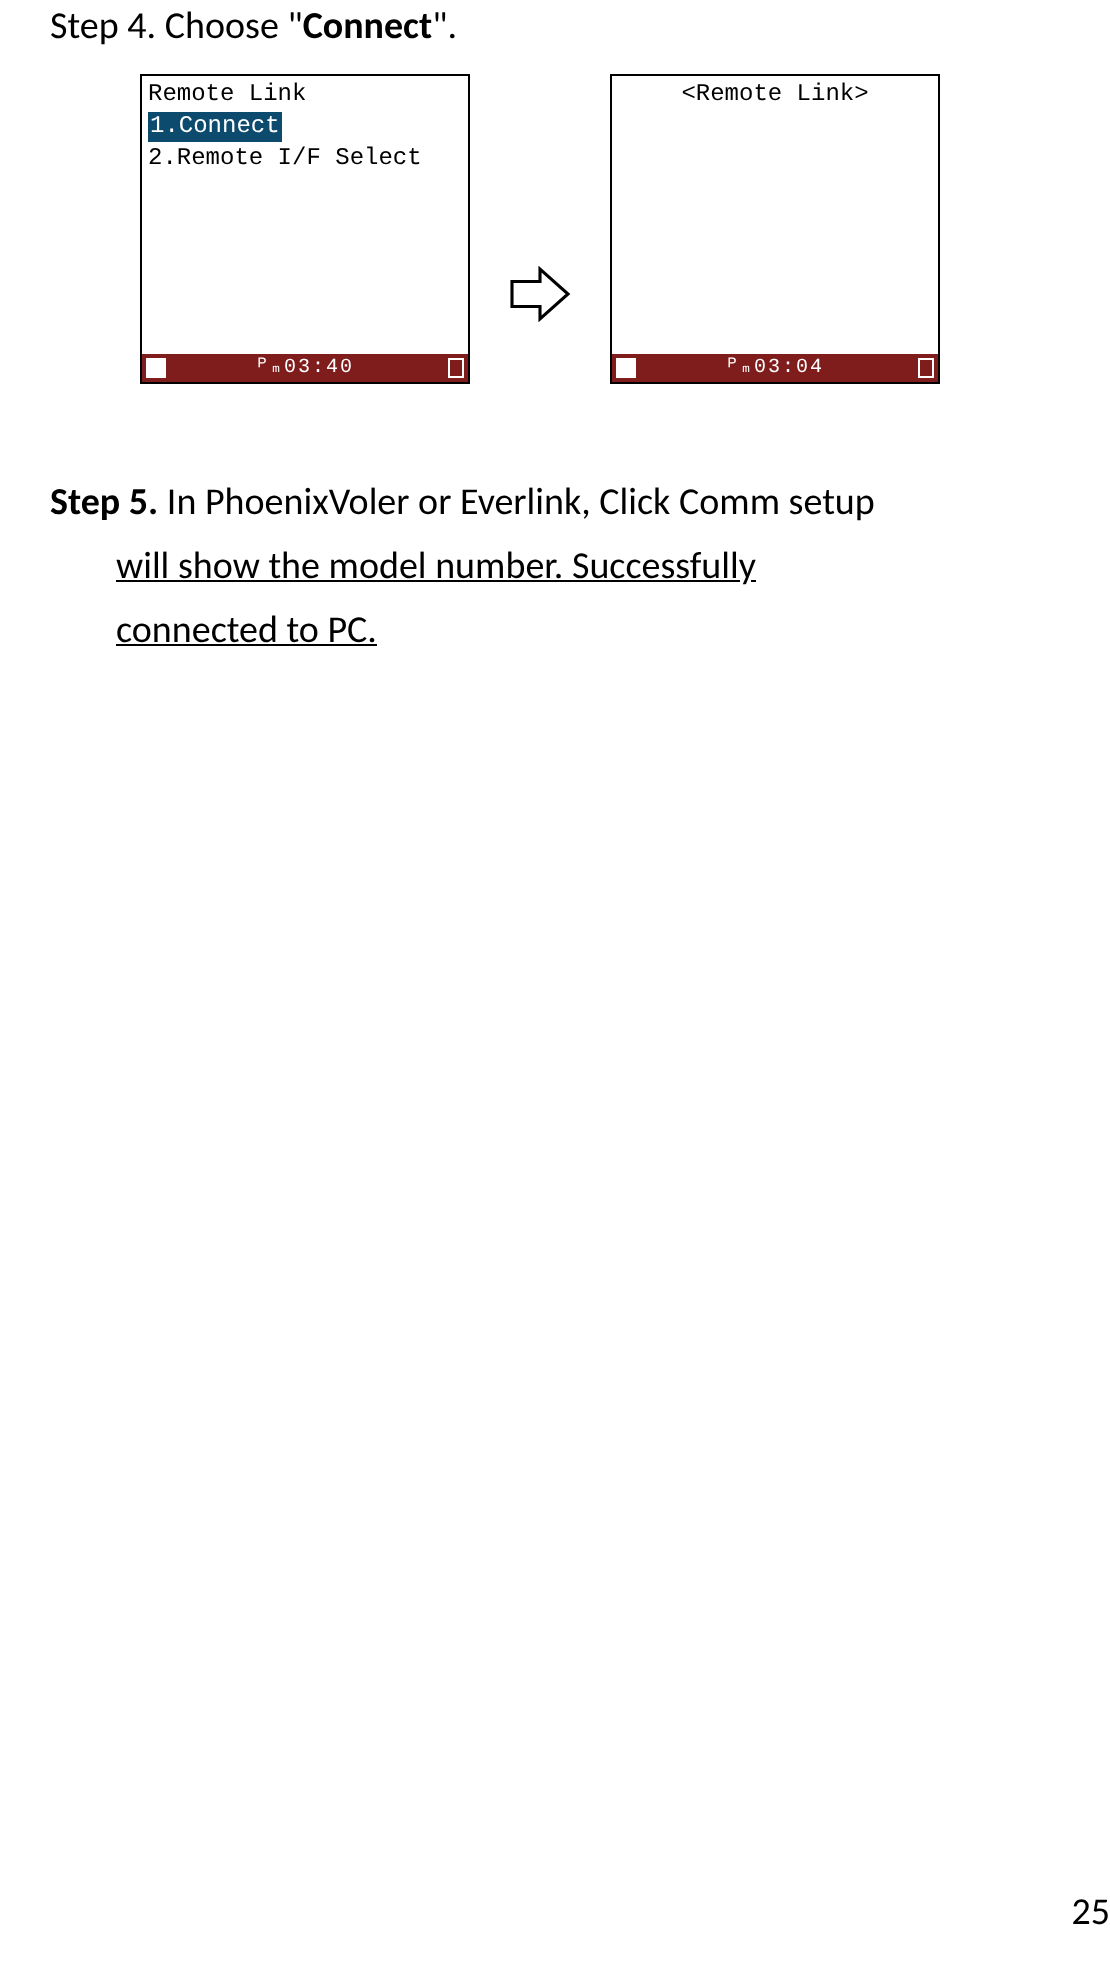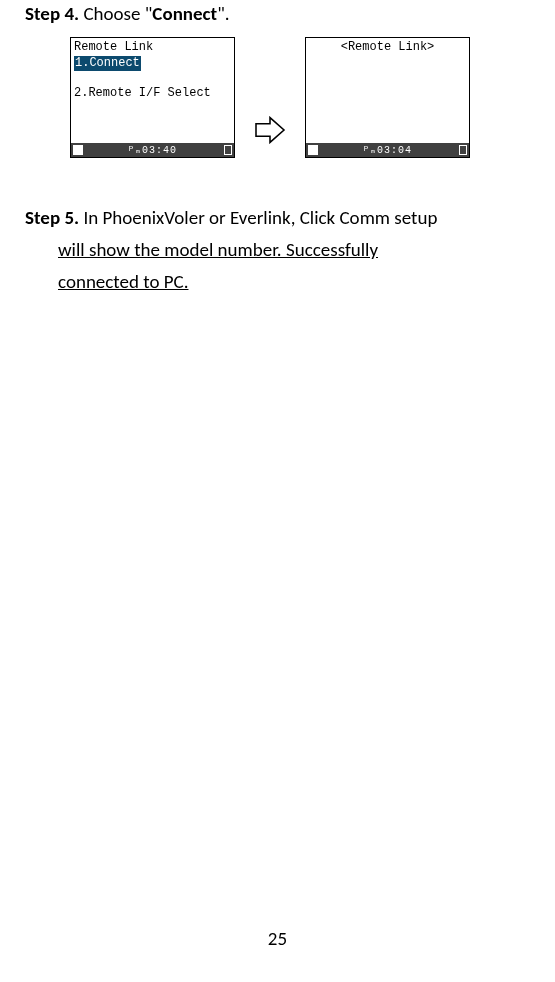--- a/index.html
+++ b/index.html
@@ -10,63 +10,63 @@
       font-family: Calibri, Arial, sans-serif;
       position: relative;
       padding: 0 20px;
     }
     .step4 {
       font-size: 19px;
       color: #000;
       margin-top: 2px;
       margin-left: 5px;
     }
-    .step4 .label { font-weight: bold; }
+    .step4 .label { font-weight: normal; }
     .step4 .bold { font-weight: bold; }
     .screens-row {
       display: flex;
       align-items: center;
       margin-top: 12px;
       margin-left: 50px;
     }
     .screen {
       width: 165px;
-      height: 121px;
+      height: 155px;
       border: 1px solid #000;
       background: #fff;
       position: relative;
       font-family: "Courier New", monospace;
       font-size: 12px;
       overflow: hidden;
     }
     .screen-content {
       padding: 2px 3px;
       line-height: 15px;
       font-size: 12px;
     }
     .sc-title { }
     .sc-highlight {
       background: #0c4a6e;
       color: #fff;
       display: inline-block;
       padding: 0 1px;
       margin-top: 1px;
     }
-    .sc-line { margin-top: 15px; }
+    .sc-line { margin-top: 1px; }
     .sc-title-center {
       text-align: center;
       padding-top: 2px;
     }
     .statusbar {
       position: absolute;
       bottom: 0;
       left: 0;
       right: 0;
       height: 14px;
-      background: #404040;
+      background: #7f1d1d;
       color: #fff;
       display: flex;
       align-items: center;
       justify-content: center;
       font-size: 10px;
       letter-spacing: 1px;
     }
     .statusbar .left-icon {
       position: absolute;
       left: 2px;
@@ -105,24 +105,24 @@
     }
     .step5 .label { font-weight: bold; }
     .step5-cont {
       font-size: 19px;
       margin-left: 38px;
       line-height: 32px;
       text-decoration: underline;
     }
     .pagenum {
       position: absolute;
-      bottom: 32px;
+      bottom: 14px;
       left: 0;
       right: 0;
-      text-align: center;
+      text-align: right;
       font-size: 19px;
     }
   </style>
 </head>
 <body>
 
 <div class="step4">
   <span class="label">Step 4.</span><span> Choose "</span><span class="bold">Connect</span><span>".</span>
 </div>
 

